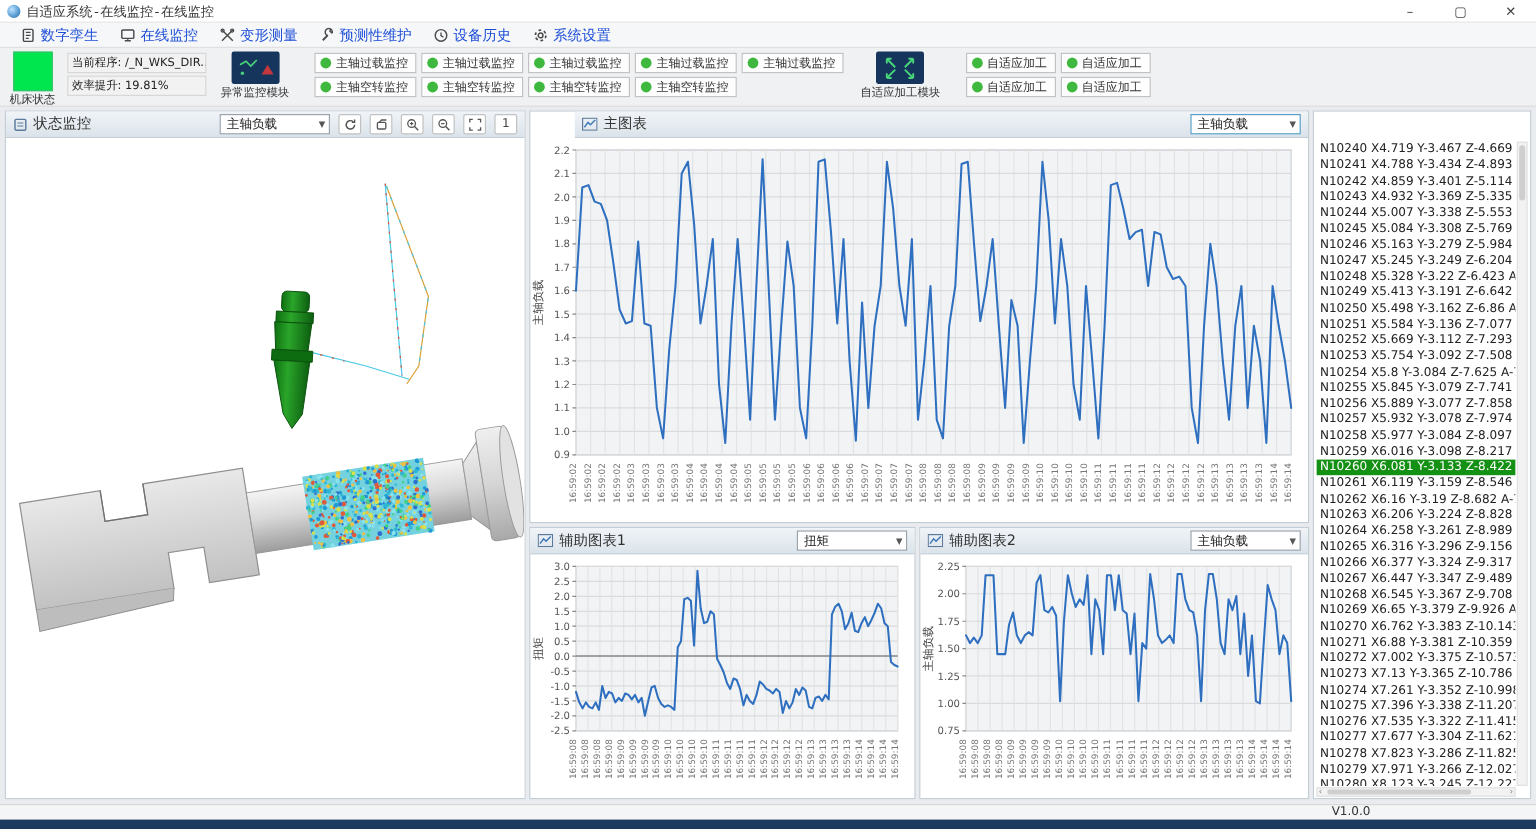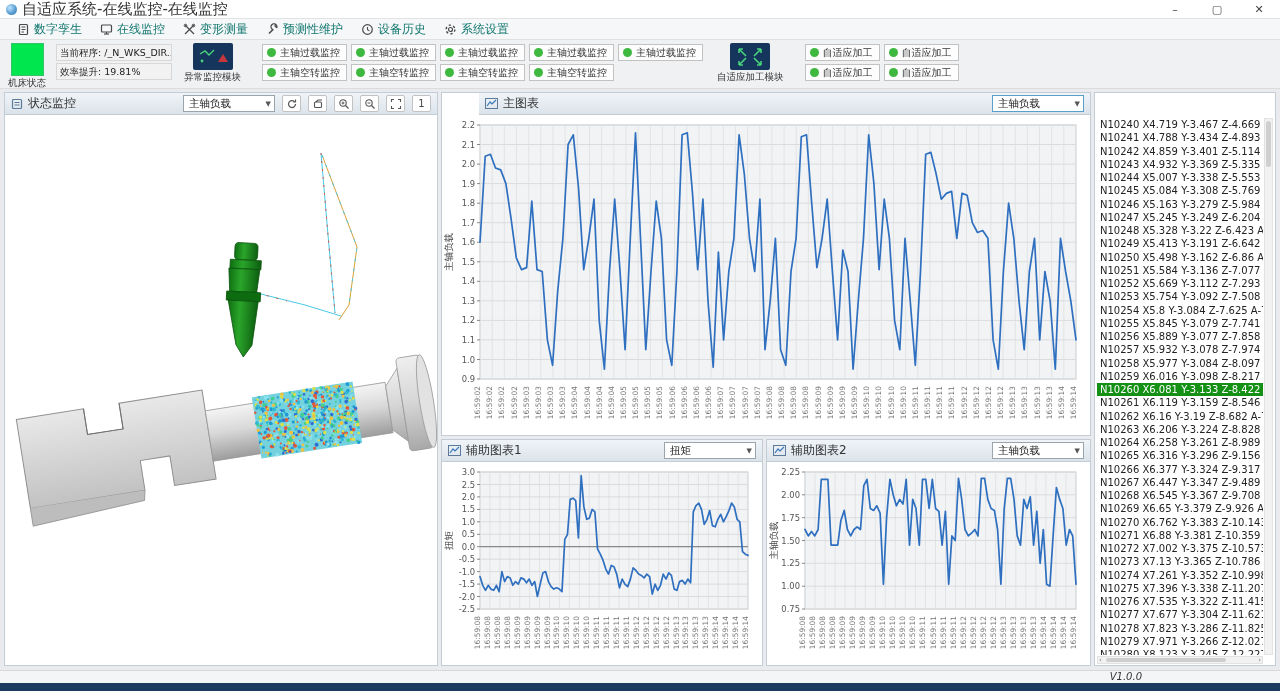--- a/index.html
+++ b/index.html
@@ -5,29 +5,29 @@
   * { margin:0; padding:0; box-sizing:border-box; }
   html,body { width:1280px; height:691px; overflow:hidden;
     font-family:"DejaVu Sans","Liberation Sans",sans-serif; background:#e9ebee; }
   .app { position:absolute; inset:0; width:1280px; height:691px; background:#e9ebee; }
 
   
   .titlebar { position:absolute; left:0; top:0; width:1280px; height:19px;
     background:#ffffff; border-bottom:1px solid #e3e3e3; display:flex; align-items:center; }
   .title-icon { width:11px; height:11px; border-radius:50%; margin:0 5px 0 6px;
     background:radial-gradient(circle at 35% 35%, #bfe4ff 0%, #5a9fd4 55%, #2f6ea8 100%); }
-  .title-text { font-size:15px; color:#333; }
+  .title-text { font-size:11px; color:#333;font-family:Liberation Mono, monospace; }
   .win-btns { position:absolute; right:0; top:0; height:19px; display:flex; }
   .win-btn { width:42px; height:19px; display:flex; align-items:center; justify-content:center;
     font-size:11px; color:#444; cursor:default; }
 
   
   .menubar { position:absolute; left:0; top:19px; width:1280px; height:21px;
     background:#f6f7f8; border-bottom:1px solid #e0e0e0; display:flex; align-items:center; padding-left:8px; }
-  .menu-item { display:flex; align-items:center; gap:4px; padding:2px 9px; font-size:12px; color:#0f766e; }
+  .menu-item { display:flex; align-items:center; gap:4px; padding:2px 9px; font-size:12px; color:#1d4ed8; }
   .menu-item svg { display:block; }
 
   
   .toolbar { position:absolute; left:0; top:40px; width:1280px; height:49px;
     background:#eff1f2; border-bottom:1px solid #dcdcdc; display:flex; align-items:flex-start; padding:3px 0 0 8px; }
   .tb-col { display:flex; flex-direction:column; align-items:center; margin-right:10px; }
   .machine-square { width:33px; height:33px; background:#00e64f; border:1px solid #38c06a; }
   .tb-label { font-size:9.5px; color:#333; margin-top:1px; white-space:nowrap; }
   .info-col { display:flex; flex-direction:column; gap:2px; margin-right:12px; margin-top:1px; }
   .info-cell { width:116px; height:17px; background:#f2f2f2; border:1px solid #d7d7d7;
@@ -66,21 +66,21 @@
   .nc-row { height:13.25px; font-size:10px; color:#222; white-space:nowrap; overflow:hidden; padding-left:3px; line-height:13px; }
   .nc-row.selected { background:#149014; color:#fff; }
   .vscroll { position:absolute; right:2px; top:25px; bottom:10px; width:9px; background:#f2f2f2; border:1px solid #e2e2e2; }
   .vscroll .thumb { position:absolute; left:1px; right:1px; top:2px; height:46px; background:#cfcfcf; border-radius:3px; }
   .hscroll { position:absolute; left:2px; right:12px; bottom:1px; height:8px; background:#f2f2f2; border:1px solid #e2e2e2; }
   .hscroll .thumb { position:absolute; top:1px; bottom:1px; left:8px; width:120px; background:#cfcfcf; border-radius:3px; }
   .hscroll .arr { position:absolute; top:-1px; font-size:7px; color:#777; }
 
   
   .statusbar { position:absolute; left:0; top:670px; width:1280px; height:13px;
-    background:#f4f5f6; border-top:1px solid #d8d8d8;font-style:italic; }
+    background:#f4f5f6; border-top:1px solid #d8d8d8; }
   .version { position:absolute; right:138px; top:0px; font-size:10px; color:#333; }
   .bottom-strip { position:absolute; left:0; top:683px; width:1280px; height:8px; background:#1d3a5f; }
 
   svg text { font-family:"DejaVu Sans","Liberation Sans",sans-serif; }
 </style>
 </head>
 <body>
 
 <div class="app">
 

